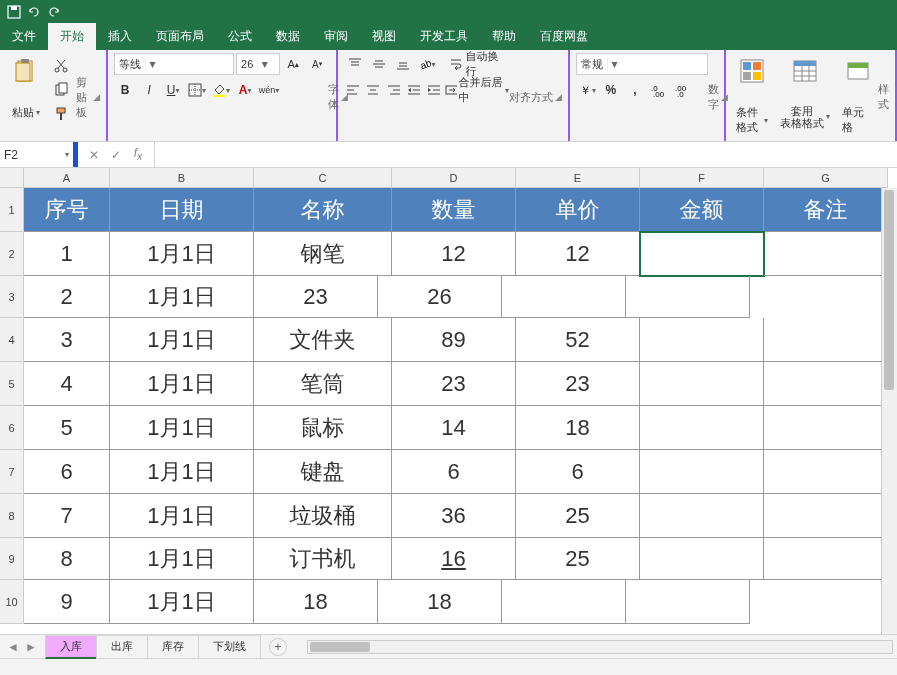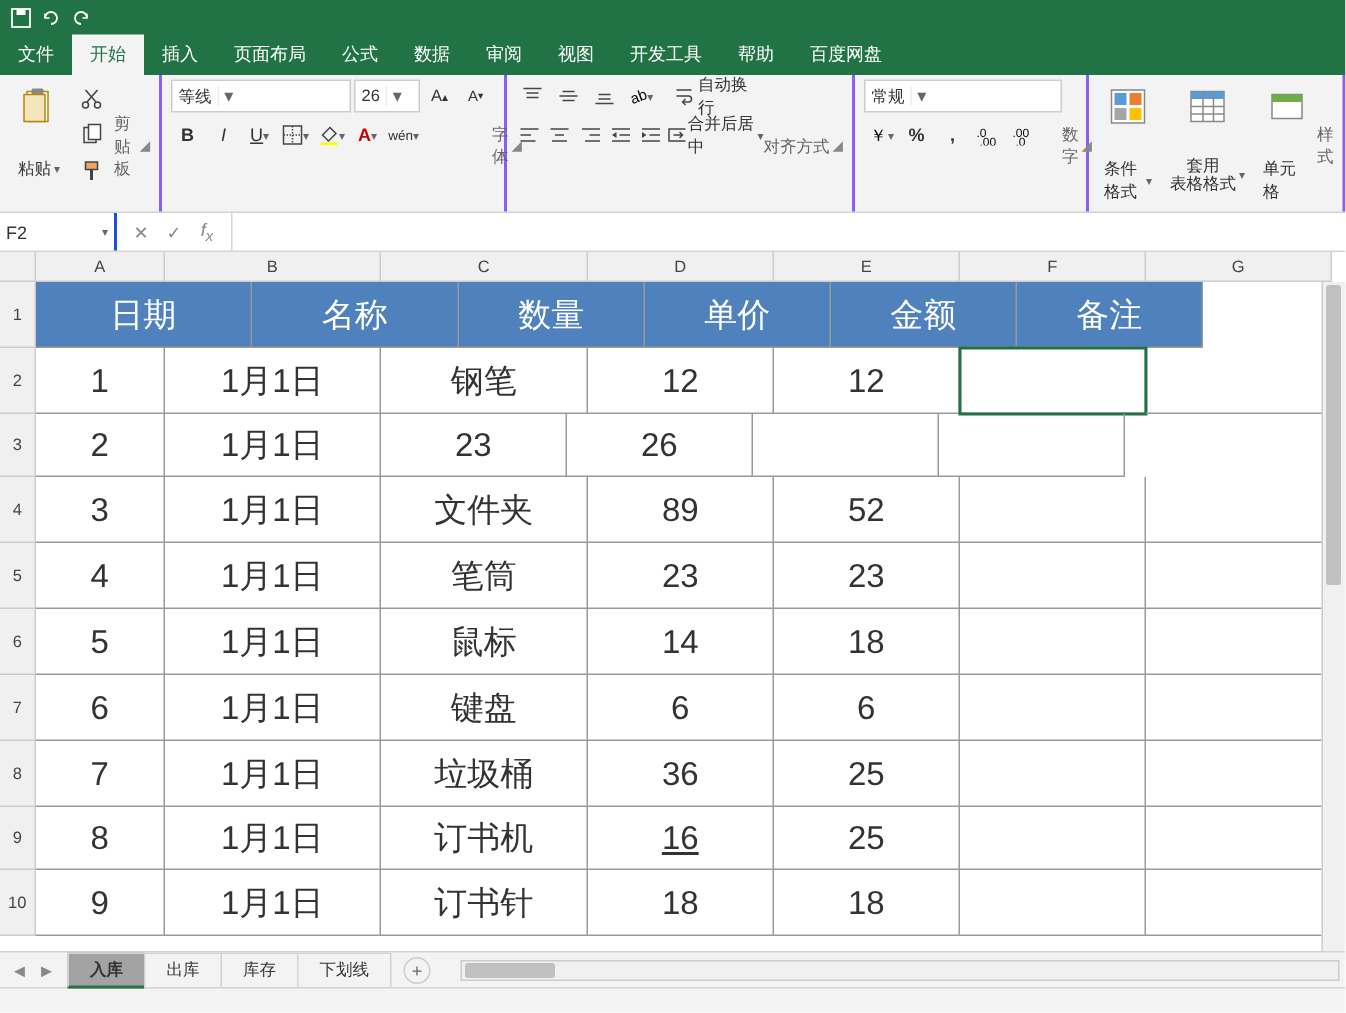--- a/index.html
+++ b/index.html
@@ -18,39 +18,39 @@
 .big-btn{display:flex;flex-direction:column;align-items:center;gap:18px;padding:2px 4px;cursor:pointer}
 .big-btn .icon{width:32px;height:32px;display:flex;align-items:center;justify-content:center}
 .big-btn .label{font-size:11px;display:flex;align-items:center;gap:2px}
 .small-col{display:flex;flex-direction:column;gap:2px;padding-top:2px}
 .small-btn{width:22px;height:22px;display:flex;align-items:center;justify-content:center;cursor:pointer}
 .combo{display:flex;align-items:center;background:#fff;border:1px solid #ccc;height:22px;cursor:pointer}
 .combo .txt{padding:0 4px;font-size:11px}
 .combo .dd{width:14px;text-align:center;color:#666;border-left:1px solid #eee}
 .row{display:flex;gap:2px;align-items:center}
 .namebox-row{background:#fff;border-bottom:1px solid #d4d4d4;height:26px;display:flex;align-items:center}
-.namebox{width:78px;border-right:2px solid #1d4ed8;padding:0 4px;display:flex;justify-content:space-between;align-items:center;height:100%}
+.namebox{width:78px;border-right:5px solid #1d4ed8;padding:0 4px;display:flex;justify-content:space-between;align-items:center;height:100%}
 .fx-btns{display:flex;gap:2px;padding:0 6px;align-items:center;height:100%;border-right:1px solid #d4d4d4}
 .fx-btn{width:20px;height:20px;display:flex;align-items:center;justify-content:center;color:#888;cursor:pointer}
 .formula-bar{flex:1;padding:0 6px}
 .grid-area{position:relative;height:466px;overflow:hidden;background:#fff}
 .corner{position:absolute;top:0;left:0;width:24px;height:20px;background:#f0f0f0;border-right:1px solid #ccc;border-bottom:1px solid #ccc}
 .col-headers{position:absolute;top:0;left:24px;height:20px;display:flex}
 .col-h{background:#f0f0f0;border-right:1px solid #ccc;border-bottom:1px solid #ccc;display:flex;align-items:center;justify-content:center;color:#444;font-size:11px;cursor:pointer}
 .row-headers{position:absolute;top:20px;left:0;width:24px}
 .row-h{background:#f0f0f0;border-bottom:1px solid #ccc;border-right:1px solid #ccc;display:flex;align-items:center;justify-content:center;color:#444;font-size:11px;cursor:pointer}
 .cells{position:absolute;top:20px;left:24px}
 .data-row{display:flex}
 .cell{border-right:1px solid #999;border-bottom:1px solid #999;display:flex;align-items:center;justify-content:center;font-size:22px;overflow:hidden;white-space:nowrap}
 .hdr{background:#4f81bd;color:#fff;font-size:22px}
 .sel{outline:2px solid #217346;outline-offset:-1px}
 .sheet-tabs{background:#f3f3f3;border-top:1px solid #d4d4d4;height:24px;display:flex;align-items:center;padding:0 4px;gap:0}
 .nav-btn{width:18px;height:18px;display:flex;align-items:center;justify-content:center;color:#888;cursor:pointer}
 .sheet-tab{padding:3px 14px;border:1px solid #d4d4d4;background:#fff;cursor:pointer;font-size:11px;margin-left:-1px}
-.sheet-tab.active{border-bottom:2px solid #217346;background:#a3a3a3;font-weight:700}
+.sheet-tab.active{border-bottom:2px solid #217346;background:#f0abfc;font-weight:400}
 .sheet-tab:not(.active){background:#f3f3f3}
 .add-sheet{width:18px;height:18px;border:1px solid #ccc;border-radius:50%;display:flex;align-items:center;justify-content:center;margin-left:8px;cursor:pointer;color:#666}
 .hscroll{flex:1;margin-left:20px;height:14px;background:#f0f0f0;border:1px solid #ccc;position:relative}
 .hscroll-thumb{position:absolute;left:2px;top:1px;height:10px;width:60px;background:#c0c0c0;border-radius:2px}
 .vscroll{position:absolute;right:0;top:20px;bottom:0;width:16px;background:#f0f0f0;border-left:1px solid #ccc}
 .vscroll-thumb{position:absolute;top:2px;left:2px;width:10px;height:200px;background:#c0c0c0;border-radius:2px}
 .status-bar{background:#f3f3f3;border-top:1px solid #d4d4d4;height:20px}
 .chev{font-size:8px;color:#666}
 </style>
 </head>
@@ -398,20 +398,21 @@
       <div class="row-h" style="height: 44px;">4</div>
       <div class="row-h" style="height: 44px;">5</div>
       <div class="row-h" style="height: 44px;">6</div>
       <div class="row-h" style="height: 44px;">7</div>
       <div class="row-h" style="height: 44px;">8</div>
       <div class="row-h" style="height: 42px;">9</div>
       <div class="row-h" style="height: 44px;">10</div>
     </div>
   <div class="cells" id="cells">
       <div class="data-row">
+        <div class="cell hdr" style="width: 86px; height: 44px;">序号</div>
         <div class="cell hdr" style="width: 144px; height: 44px;">日期</div>
         <div class="cell hdr" style="width: 138px; height: 44px;">名称</div>
         <div class="cell hdr" style="width: 124px; height: 44px;">数量</div>
         <div class="cell hdr" style="width: 124px; height: 44px;">单价</div>
         <div class="cell hdr" style="width: 124px; height: 44px;">金额</div>
         <div class="cell hdr" style="width: 124px; height: 44px;">备注</div>
       </div>
       <div class="data-row">
         <div class="cell" style="width: 86px; height: 44px;">1</div>
         <div class="cell" style="width: 144px; height: 44px;">1月1日</div>
@@ -479,21 +480,20 @@
         <div class="cell" style="width: 144px; height: 42px;">1月1日</div>
         <div class="cell" style="width: 138px; height: 42px;">订书机</div>
         <div class="cell" style="width: 124px; height: 42px; text-decoration: underline;">16</div>
         <div class="cell" style="width: 124px; height: 42px;">25</div>
         <div class="cell" style="width: 124px; height: 42px;"></div>
         <div class="cell" style="width: 124px; height: 42px;"></div>
       </div>
       <div class="data-row">
         <div class="cell" style="width: 86px; height: 44px;">9</div>
         <div class="cell" style="width: 144px; height: 44px;">1月1日</div>
-        <div class="cell" style="width: 138px; height: 44px;">订书针</div>
         <div class="cell" style="width: 124px; height: 44px;">18</div>
         <div class="cell" style="width: 124px; height: 44px;">18</div>
         <div class="cell" style="width: 124px; height: 44px;"></div>
         <div class="cell" style="width: 124px; height: 44px;"></div>
       </div>
     </div>
   <div class="vscroll">
       <div class="vscroll-thumb"></div>
     </div>
 </div>

